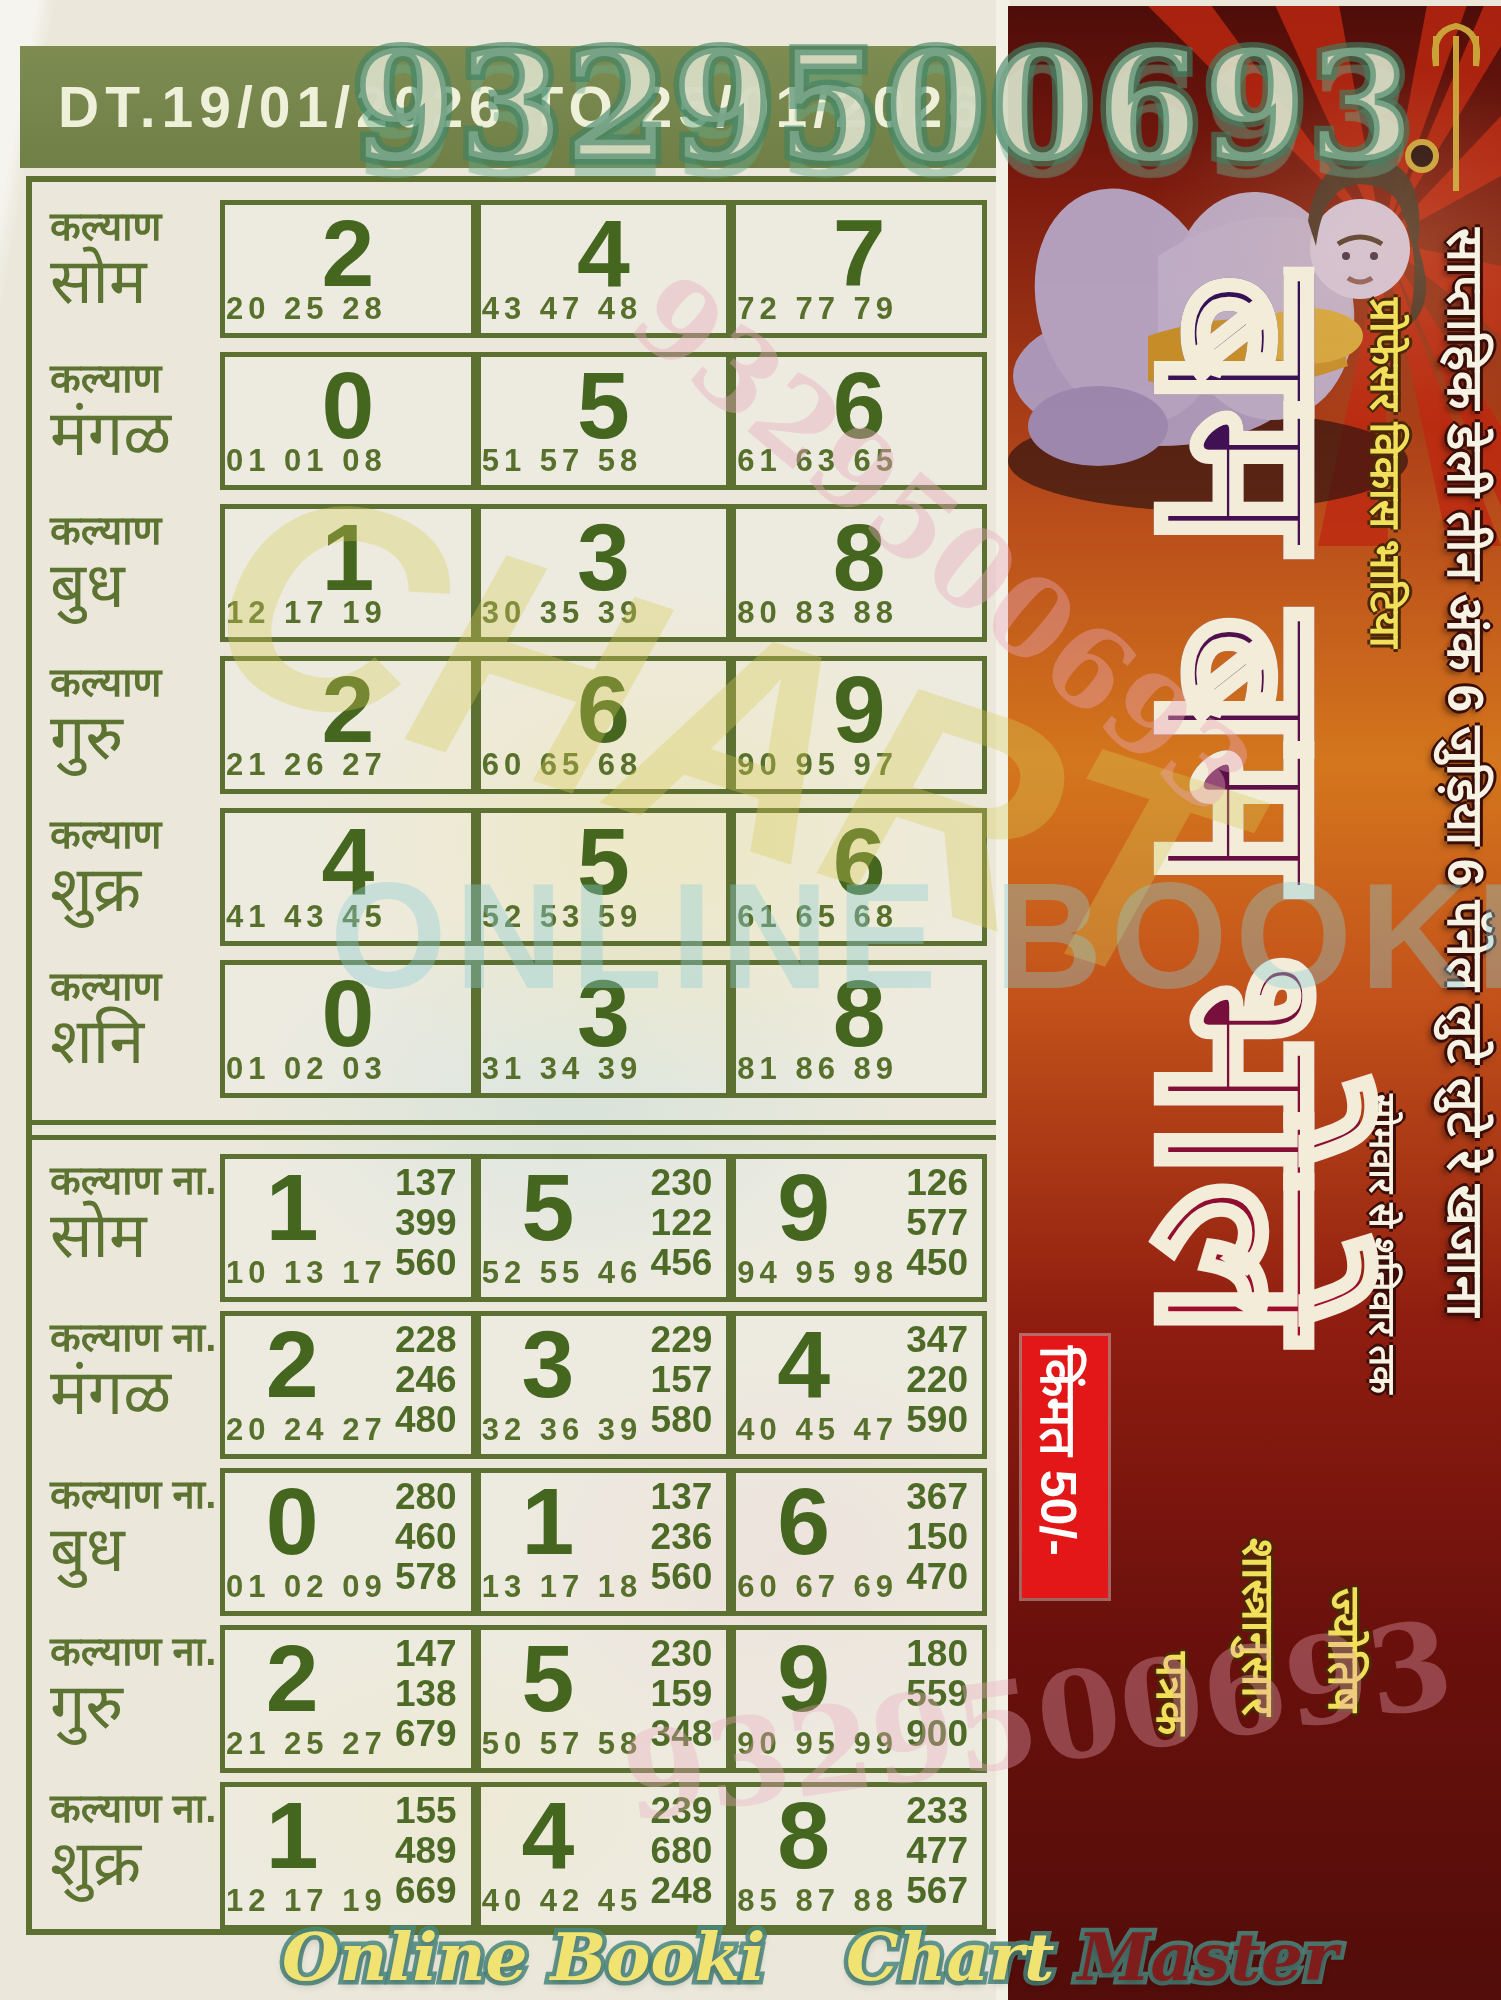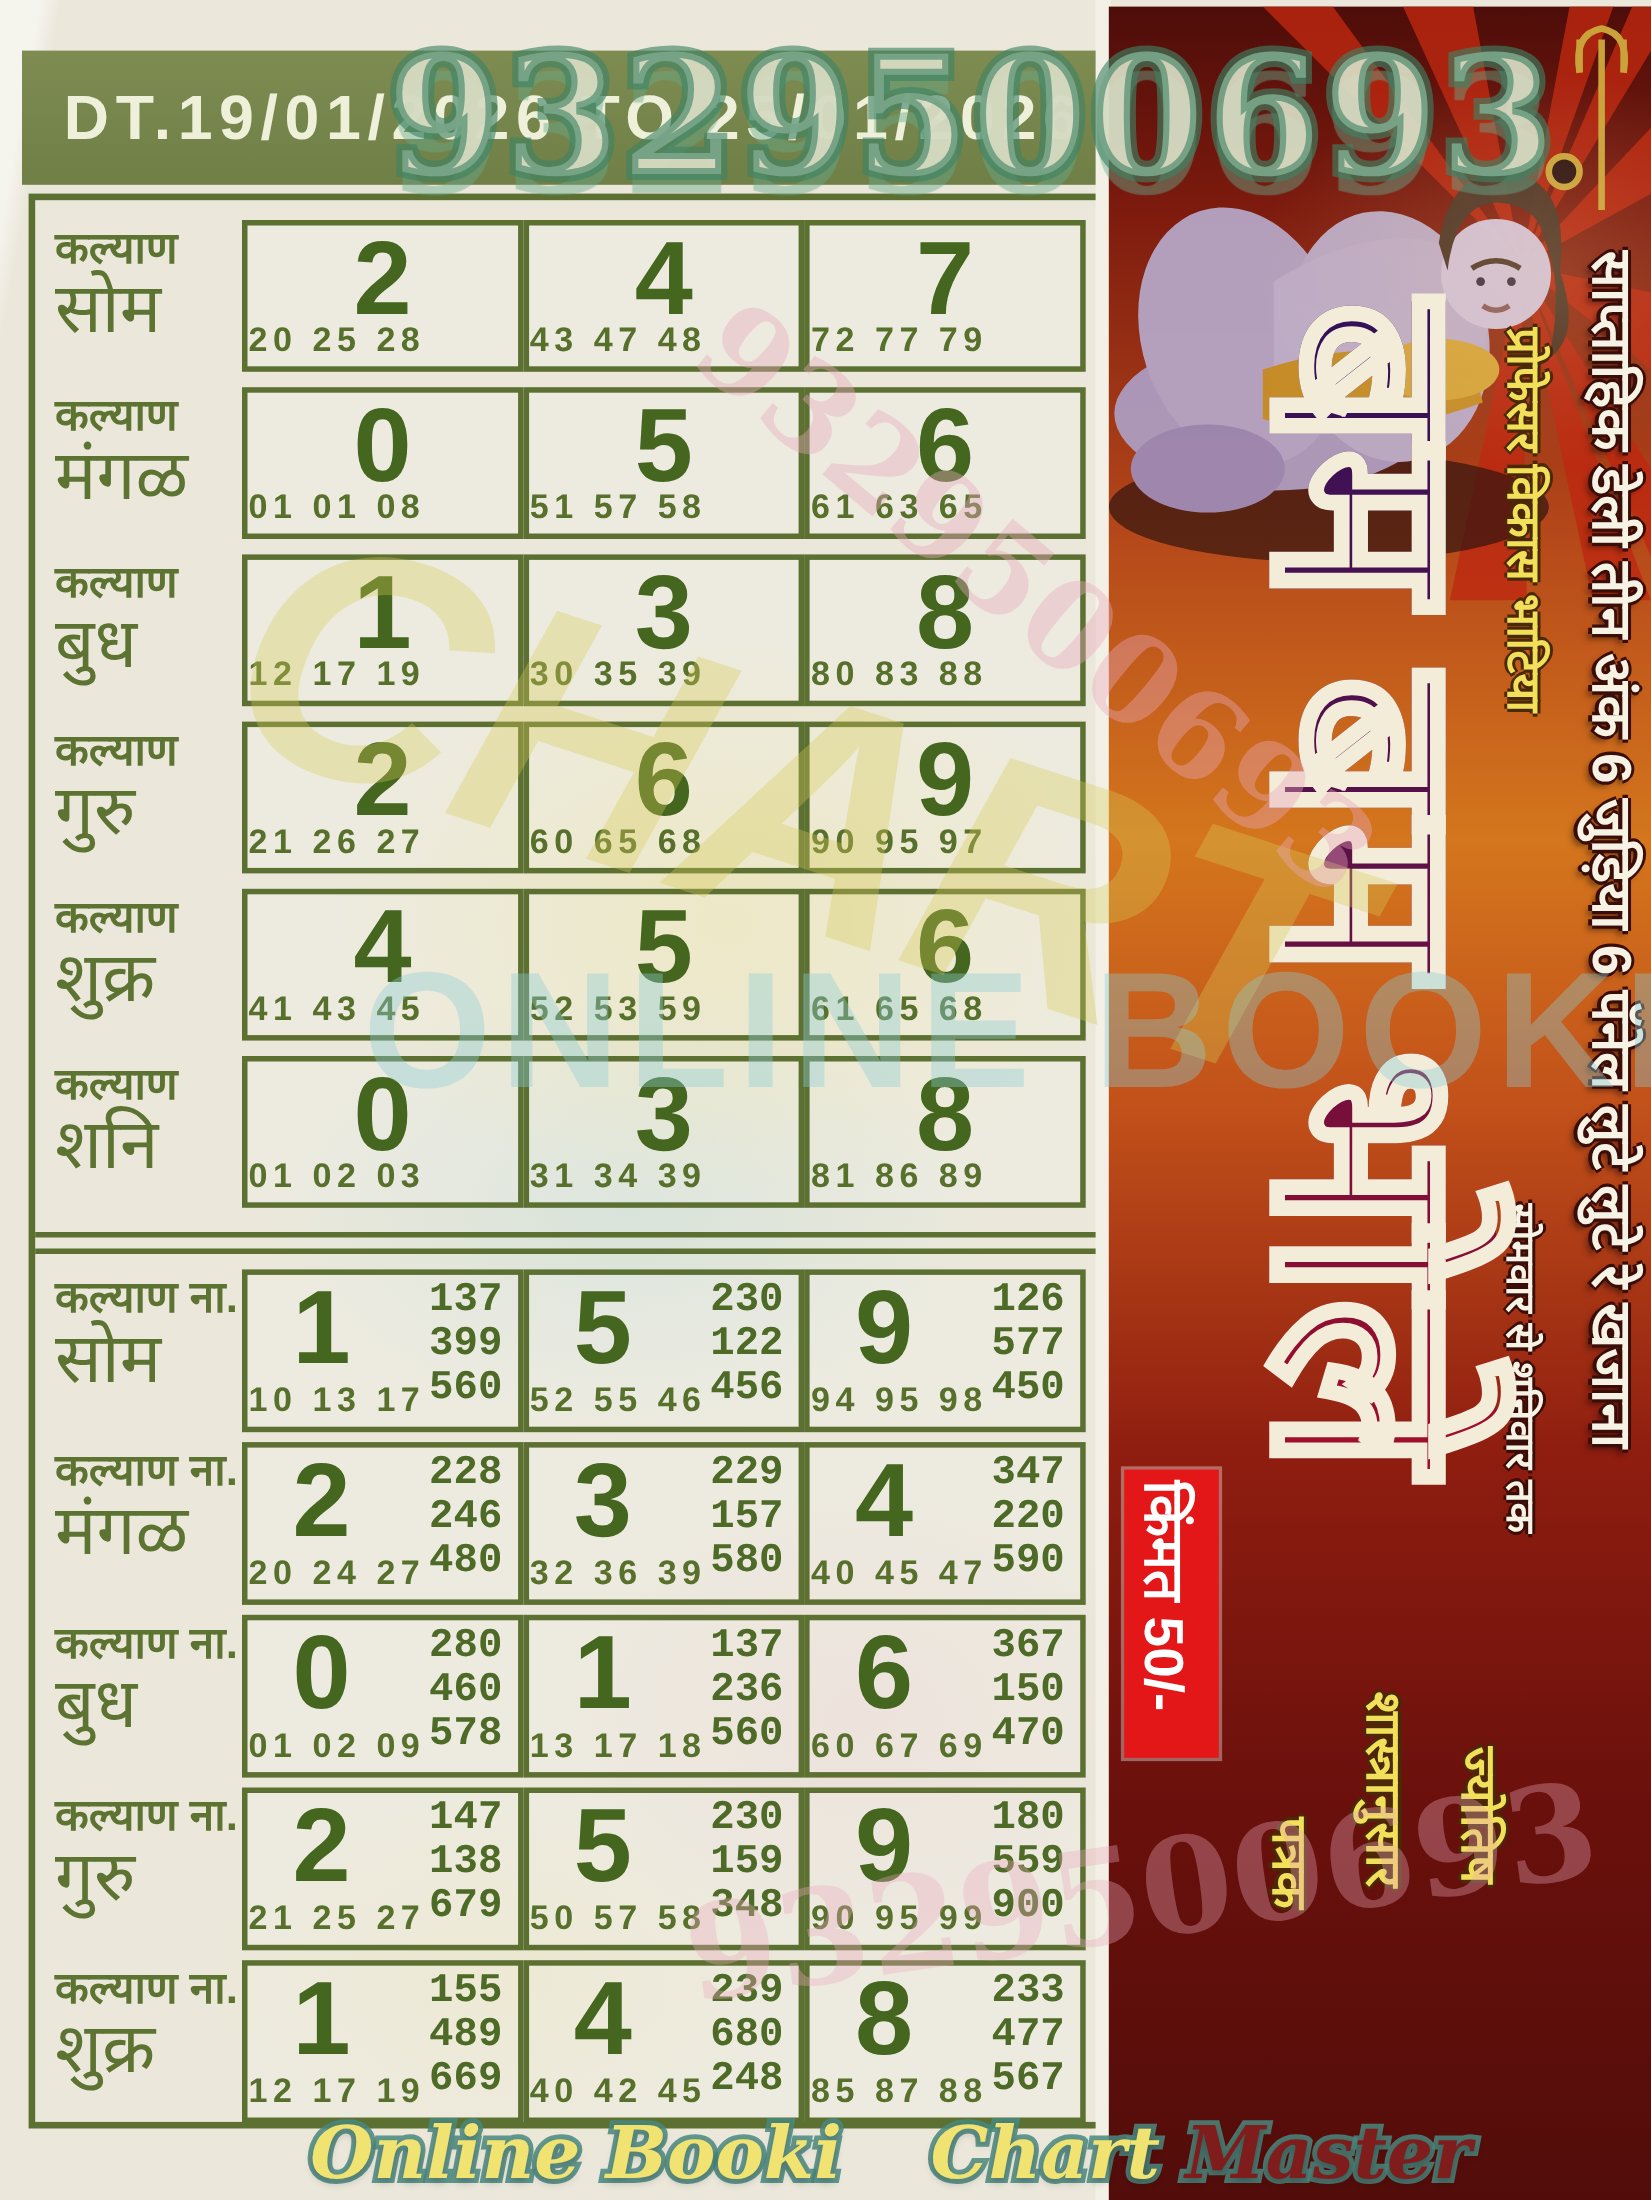--- a/index.html
+++ b/index.html
@@ -34,21 +34,21 @@
   .rlabel .small{display:block;font-size:40px;font-weight:bold;}
   .rlabel .big{display:block;font-size:63px;font-weight:normal;margin-top:2px;}
   .cell{position:relative;height:128px;border:5px solid #5c7032;background:rgba(255,255,255,.14);}
   .brow .cell{height:138px;}
   .cell .digit{position:absolute;left:0;right:0;top:-6px;text-align:center;
     font-size:95px;font-weight:bold;color:#44661f;}
   .brow .cell .digit{left:12px;right:auto;width:45%;}
   .cell .pairs{position:absolute;left:1px;bottom:6px;font-size:31px;font-weight:bold;
     color:#57702c;letter-spacing:5px;white-space:nowrap;}
   .cell .stack{position:absolute;right:14px;top:4px;text-align:left;
-    font-size:37px;font-weight:bold;color:#4d6a26;line-height:1.08;font-family:Liberation Mono, monospace;}
+    font-size:37px;font-weight:bold;color:#4d6a26;line-height:1.08;}
   .cell .stack span{display:block;}
   .divider{height:10px;border-top:5px solid #5c7032;border-bottom:5px solid #5c7032;margin:8px 0 6px 0;}
   
   .wm{position:absolute;z-index:3;pointer-events:none;font-weight:bold;white-space:nowrap;}
   .wm1{left:200px;top:560px;font-size:300px;font-style:italic;color:rgba(214,202,86,.34);transform:rotate(18deg);}
   .wm2{left:330px;top:850px;font-size:150px;color:rgba(140,205,212,.38);letter-spacing:8px;}
   .wm3{left:560px;top:480px;font-size:110px;font-family:"DejaVu Serif",serif;color:rgba(232,168,188,.40);transform:rotate(40deg);}
   .wm4{left:620px;top:1650px;font-size:120px;font-family:"DejaVu Serif",serif;color:rgba(235,170,190,.35);transform:rotate(-8deg);}
   
   .panel{position:absolute;left:1008px;top:6px;width:493px;height:1994px;z-index:2;overflow:hidden;

